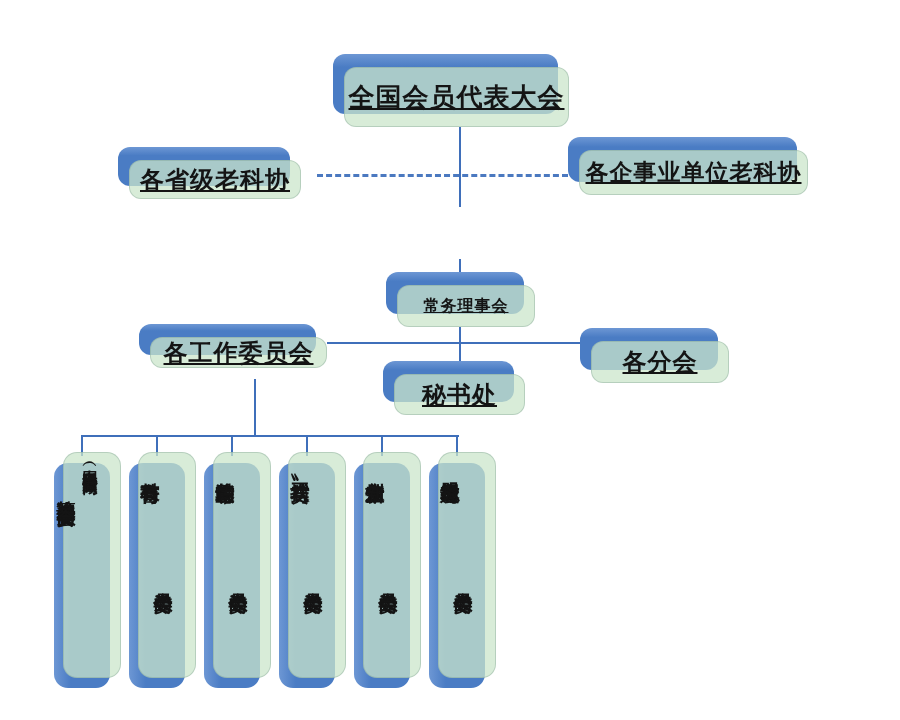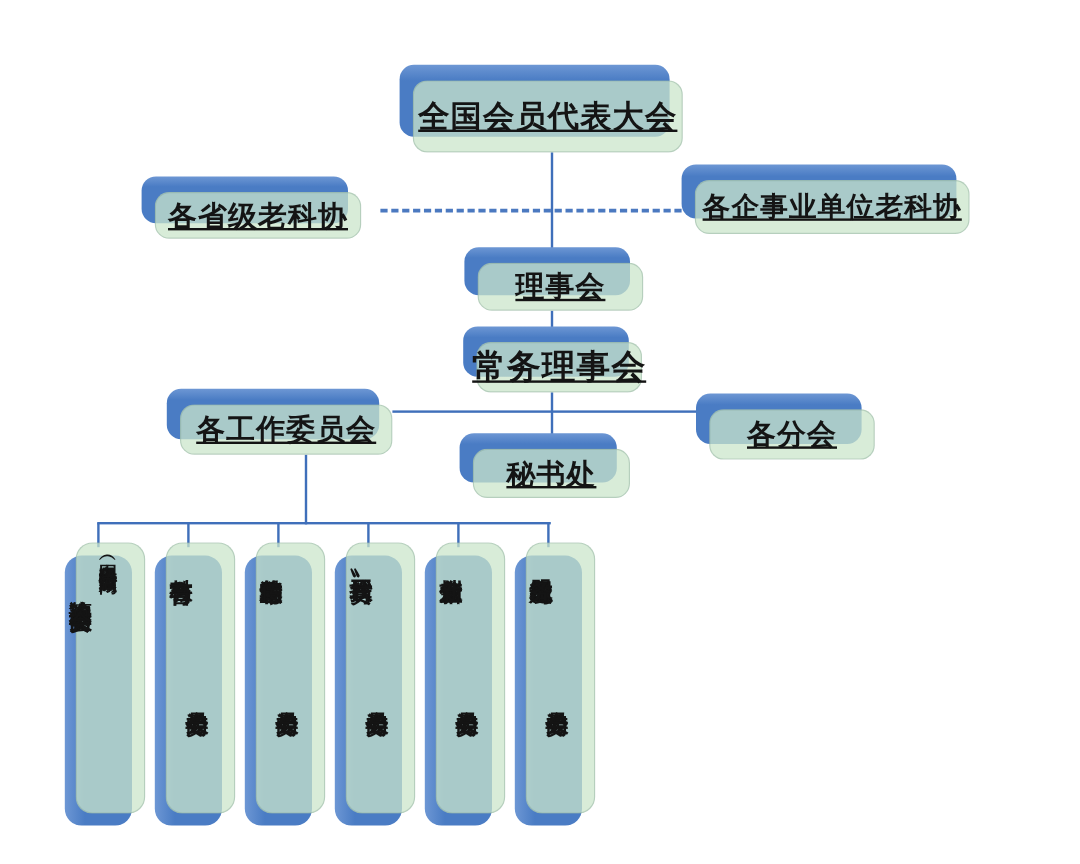--- a/index.html
+++ b/index.html
@@ -83,35 +83,29 @@
     </div>
   </div>
 
   <div class="node" style="left:568px;top:137px;width:240px;height:58px;">
     <div class="back"></div>
     <div class="front">
       <span class="label" style="font-size:23px;">各企事业单位老科协</span>
     </div>
   </div>
 
-  <div class="node" style="left:387px;top:206px;width:149px;height:53px;">
-    <div class="back"></div>
-    <div class="front">
-      <span class="label" style="font-size:24px;">理事会</span>
-    </div>
-  </div>
 
   <div class="node" style="left:386px;top:272px;width:149px;height:55px;">
     <div class="back"></div>
     <div class="front">
-      <span class="label" style="font-size:28px;">常务理事会</span>
+      <span class="label" style="font-size:16px;">常务理事会</span>
     </div>
   </div>
 
-  <div class="node" style="left:139px;top:324px;width:188px;height:55px;">
+  <div class="node" style="left:139px;top:324px;width:188px;height:44px;">
     <div class="back"></div>
     <div class="front">
       <span class="label" style="font-size:24px;">各工作委员会</span>
     </div>
   </div>
 
   <div class="node" style="left:383px;top:361px;width:142px;height:54px;">
     <div class="back"></div>
     <div class="front">
       <span class="label" style="font-size:24px;">秘书处</span>

